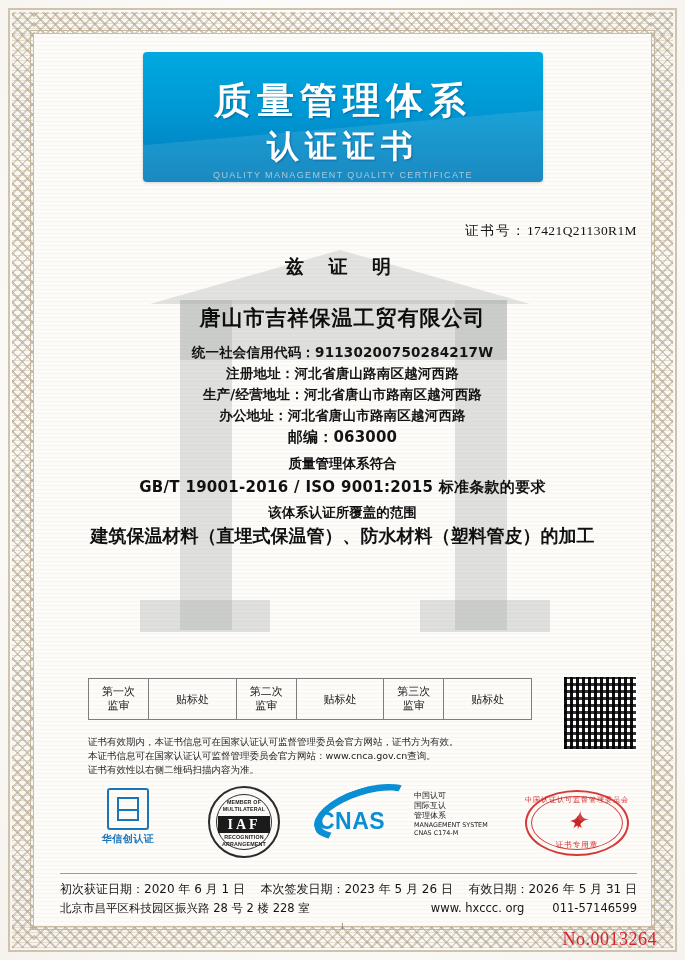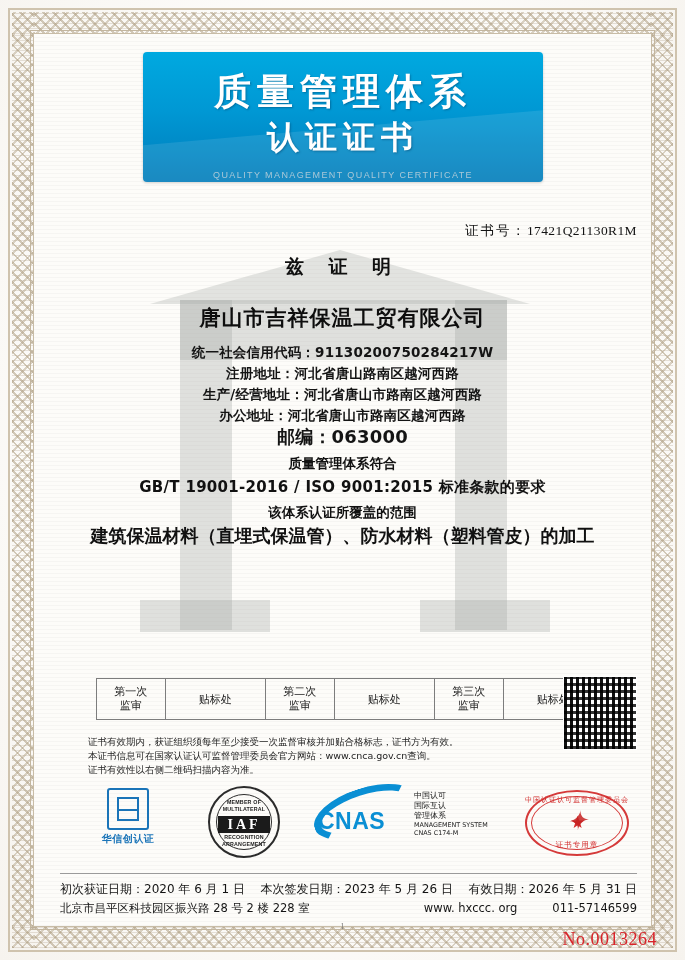--- a/index.html
+++ b/index.html
@@ -116,21 +116,21 @@
     z-index: 2;
     text-align: center;
     color: #ffffff;
     font-family: "DejaVu Sans", sans-serif;
     font-weight: bold;
     letter-spacing: 6px;
   }
   .banner-line1 {
     font-size: 37px;
     line-height: 40px;
-    padding-top: 20px;
+    padding-top: 29px;
     text-shadow: 1px 1px 2px rgba(0,60,100,0.45);
   }
   .banner-line2 {
     font-size: 32px;
     line-height: 38px;
     padding-top: 6px;
     text-shadow: 1px 1px 2px rgba(0,60,100,0.45);
   }
   .banner-sub {
     position: absolute;
@@ -182,21 +182,21 @@
   }
   .info-line {
     font-size: 13.5px;
     font-weight: bold;
     font-family: "DejaVu Sans", sans-serif;
     color: #141414;
     line-height: 21px;
     letter-spacing: 0.2px;
   }
   .postcode {
-    font-size: 18px;
+    font-size: 15px;
     font-weight: bold;
     font-family: "DejaVu Sans", sans-serif;
     color: #141414;
     line-height: 22px;
     letter-spacing: 0.2px;
   }
 
   .standard-block {
     position: absolute;
     left: 0; right: 0;
@@ -226,23 +226,23 @@
   .scope-text {
     font-size: 18px;
     font-weight: bold;
     font-family: Liberation Mono, monospace;
     line-height: 26px;
   }
 
   
   .surv-table {
     position: absolute;
-    left: 96px;
+    left: 88px;
     top: 678px;
-    width: 508px;
+    width: 444px;
     border-collapse: collapse;
     border-radius: 12px;
   }
   .surv-table td {
     border: 1px solid #7d7d7d;
     height: 40px;
     text-align: center;
     vertical-align: middle;
     font-size: 11px;
     font-family: "DejaVu Sans", sans-serif;
@@ -479,21 +479,21 @@
   .footer-address {
     position: absolute;
     left: 60px; right: 48px;
     top: 901px;
     display: flex;
     justify-content: space-between;
     font-size: 11.5px;
     font-family: "DejaVu Sans", sans-serif;
     color: #141414;
   }
-  .footer-address .mid { margin-left: auto; margin-right: 35px; }
+  .footer-address .mid { margin-left: auto; margin-right: 28px; }
   .page-num {
     position: absolute;
     left: 0; right: 0;
     top: 922px;
     text-align: center;
     font-size: 8px;
     color: #7a7a7a;
     font-family: "Liberation Serif", serif;
   }
   .serial {
@@ -575,21 +575,21 @@
         <div>监审</div>
       </td>
       <td class="surv-stamp">贴标处</td>
     </tr>
   </tbody>
     </table>
 
   <div class="qr"></div>
 
   <div class="fineprint">
-    <div>证书有效期内，获证组织须每年至少接受一次监督审核并加贴合格标志，证书方为有效。</div>
+    <div>证书有效期内，本证书信息可在国家认证认可监督管理委员会官方网站，证书方为有效。</div>
     <div>本证书信息可在国家认证认可监督管理委员会官方网站：www.cnca.gov.cn查询。</div>
     <div>证书有效性以右侧二维码扫描内容为准。</div>
   </div>
 
   <div class="logos">
 
     <div class="logo logo-huaxin">
       <div class="hx-mark"></div>
       <div class="hx-text">华信创认证</div>
     </div>

